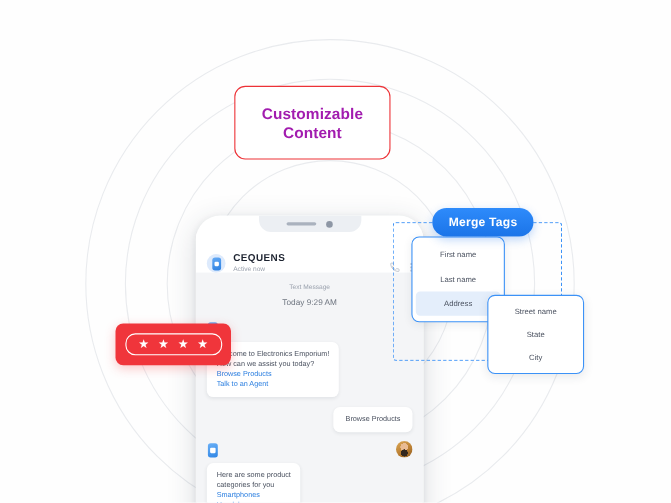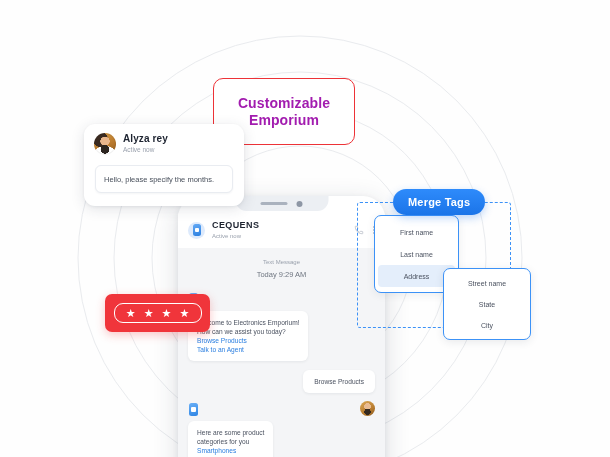--- a/index.html
+++ b/index.html
@@ -82,21 +82,21 @@
   .notch{
     position:absolute;left:50%;transform:translateX(-50%);top:0;
     width:93px;height:15px;background:#eceff3;border-radius:0 0 11px 11px;
     display:flex;align-items:center;justify-content:center;gap:9px;
   }
   .notch .bar{width:27px;height:3.5px;border-radius:2px;background:#aab2be;}
   .notch .cam{width:6px;height:6px;border-radius:50%;background:#8e97a5;}
 
   .ph-header{
     position:absolute;top:16px;left:0;right:0;height:36px;background:#ffffff;
-    display:flex;align-items:center;padding:0 10px;
+    display:flex;align-items:flex-end;padding:0 10px;
     border-bottom:1px solid #f0f2f5;
   }
   .bot-ico{
     width:17px;height:17px;border-radius:50%;flex:none;position:relative;
     background:#ddeafc;
   }
   .bot-ico::before{
     content:"";position:absolute;left:4.5px;top:2.5px;width:8px;height:12px;
     border-radius:2.5px;
     background:linear-gradient(160deg,#64aaf5,#2b7fe0);
@@ -195,36 +195,24 @@
       <circle cx="300" cy="258" r="112"></circle>
       <circle cx="300" cy="258" r="148"></circle>
       <circle cx="300" cy="258" r="186"></circle>
       <circle cx="300" cy="258" r="222"></circle>
     </g>
   </svg>
 
   <div class="cust-card">
     <div class="txt">
       <span>Customizable</span><br>
-      <span>Emporium</span>
-    </div>
-  </div>
-
-  <div class="alyza-card">
-    <div class="alyza-head">
-      <div class="avatar"></div>
-      <div class="alyza-meta">
-        <div class="alyza-name">Alyza rey</div>
-        <div class="alyza-status">Active now</div>
-      </div>
-    </div>
-    <div class="alyza-bubble">
-      <span>Hello, please specify the months.</span>
-    </div>
-  </div>
+      <span>Content</span>
+    </div>
+  </div>
+
 
   <div class="phone">
     <div class="notch">
       <div class="bar"></div>
       <div class="cam"></div>
     </div>
 
     <div class="ph-header">
       <div class="bot-ico"></div>
       <div class="ph-title">

